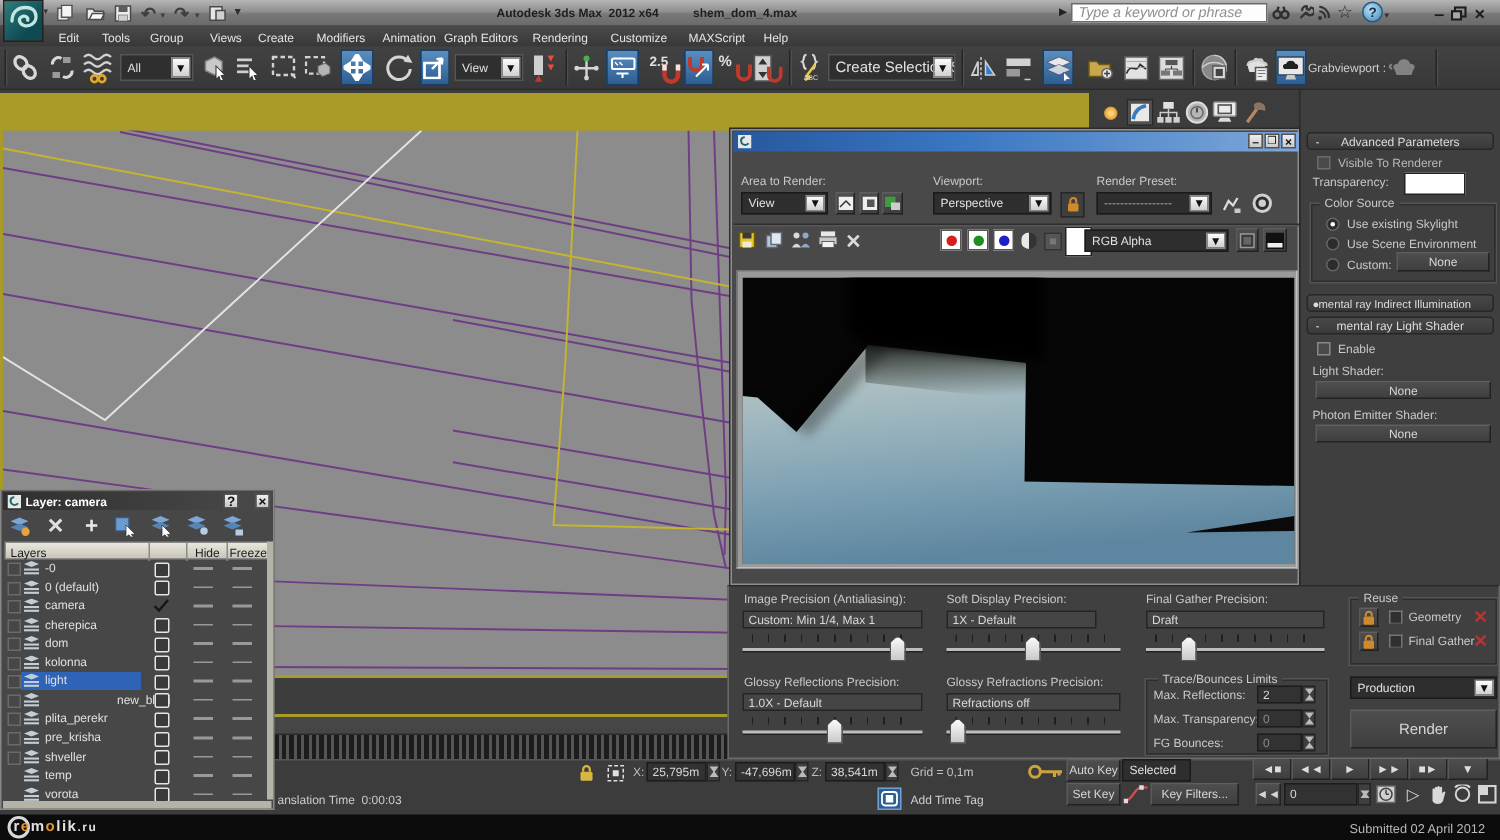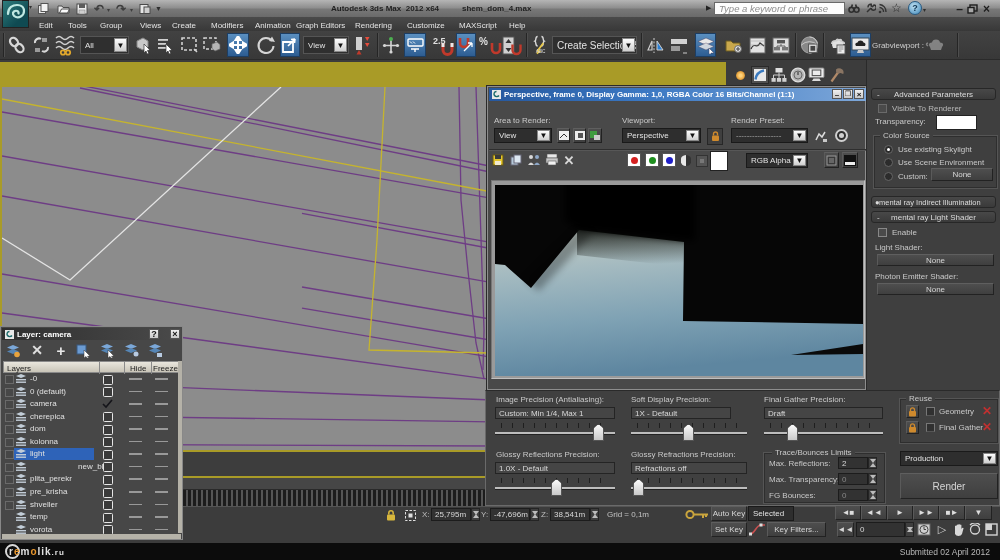--- a/index.html
+++ b/index.html
@@ -510,20 +510,28 @@
   <div class="spin" style="left:471px;top:1px;height:13px;"></div>
   <div class="lbl" style="left:481px;top:3px;color:#bdbdbd;">Y:</div>
   <div class="fld" style="left:490px;top:1px;width:40px;height:13px;">-47,696m</div>
   <div class="spin" style="left:530px;top:1px;height:13px;"></div>
   <div class="lbl" style="left:541px;top:3px;color:#bdbdbd;">Z:</div>
   <div class="fld" style="left:550px;top:1px;width:40px;height:13px;">38,541m</div>
   <div class="spin" style="left:590px;top:1px;height:13px;"></div>
   <div class="lbl" style="left:607px;top:3px;color:#c4c4c4;">Grid = 0,1m</div>
  </div>
 
+ <div class="abs" style="left:0;top:73px;width:1000px;height:21px;background:#3c3c3c;">
+  <div class="lbl" style="left:185px;top:7px;color:#cccccc;">anslation Time&nbsp; 0:00:03</div>
+  <div class="abs" style="left:585px;top:3px;width:16px;height:15px;background:#2d5d92;border:1px solid #6fa0d0;box-sizing:border-box;"><svg width="12" height="11" viewBox="0 0 12 11" style="margin:1px;">
+          <rect x="1" y="1" width="10" height="9" rx="2" fill="none" stroke="#fff" stroke-width="1.2"></rect>
+          <rect x="3.5" y="3" width="5" height="5" fill="#fff"></rect>
+        </svg></div>
+  <div class="lbl" style="left:607px;top:7px;color:#d0d0d0;">Add Time Tag</div>
+ </div>
 
  <div class="ic" style="left:684px;top:59px;width:26px;height:13px;">
       <svg width="24" height="11" viewBox="0 0 24 11">
         <circle cx="5" cy="5.5" r="3.6" fill="none" stroke="#caa53d" stroke-width="2"></circle>
         <path d="M8.5 5.5 L23 5.5 M18 5.5 L18 9 M21 5.5 L21 8" stroke="#caa53d" stroke-width="2"></path>
       </svg>
     </div>
  <div class="btn" style="left:711px;top:57px;width:36px;height:15px;">Auto Key</div>
  <div class="drop" style="left:748px;top:57px;width:46px;height:15px;">Selected</div>
  <div class="btn" style="left:711px;top:73px;width:36px;height:15px;">Set Key</div>
@@ -573,21 +581,20 @@
     </div>
 </div>
 
 <div class="abs" id="rfw" style="left:487px;top:86px;width:379px;height:304px;background:#494949;border:1px solid #8d8d8d;box-shadow:0 0 0 1px #2a2a2a;box-sizing:border-box;">
 
  <div class="abs" style="left:1px;top:1px;width:377px;height:13px;background:linear-gradient(90deg,#26589e,#3a77c2 40%,#7da7d9);display:flex;align-items:center;">
   <svg width="9" height="9" style="margin:0 3px 0 3px;" viewBox="0 0 9 9">
         <rect width="9" height="9" fill="#e8e8e8"></rect>
         <path d="M4.5 1.5 C2 1.5 1.5 4 2.5 5.5 C3.5 7 6 7 7 5.5" stroke="#1a6a6a" stroke-width="1.4" fill="none"></path>
       </svg>
-  <span style="color:#fff;font-size:8px;font-weight:bold;white-space:nowrap;">Perspective, frame 0, Display Gamma: 1,0, RGBA Color 16 Bits/Channel (1:1)</span>
   <div class="wbtn" style="right:24px;top:1px;width:10px;height:10px;font-size:8px;font-weight:bold;">–</div>
   <div class="wbtn" style="right:13px;top:1px;width:10px;height:10px;font-size:7px;">❐</div>
   <div class="wbtn" style="right:2px;top:1px;width:10px;height:10px;font-size:8px;font-weight:bold;">×</div>
  </div>
 
  <div class="lbl" style="left:6px;top:29px;">Area to Render:</div>
  <div class="lbl" style="left:134px;top:29px;">Viewport:</div>
  <div class="lbl" style="left:243px;top:29px;">Render Preset:</div>
 
  <div class="drop" style="left:6px;top:41px;width:58px;height:15px;">View<span class="ar">▼</span></div>
@@ -672,21 +679,21 @@
  <div class="ic" style="left:192px;top:66px;width:12px;height:14px;">
       <svg width="10" height="11" viewBox="0 0 10 11">
         <path d="M5 0 A5 5 0 0 0 5 11 Z" fill="#e8e8e8"></path>
         <path d="M5 0 A5 5 0 0 1 5 11" fill="#333"></path>
       </svg>
     </div>
  <div class="ic" style="left:208px;top:68px;width:10px;height:10px;background:#555;border:1px solid #333;">
       <div style="width:4px;height:4px;background:#777;"></div>
     </div>
  <div class="abs" style="left:222px;top:64px;width:16px;height:18px;background:#fff;border:1px solid #222;"></div>
- <div class="drop" style="left:258px;top:66px;width:62px;height:15px;">RGB Alpha<span class="ar">▼</span></div>
+ <div class="drop" style="left:235px;top:66px;width:96px;height:15px;">RGB Alpha<span class="ar">▼</span></div>
  <div class="btn" style="left:336px;top:65px;width:15px;height:16px;">
       <svg width="11" height="11" viewBox="0 0 11 11">
         <rect x="1" y="1" width="9" height="9" fill="#3a3a3a" stroke="#999"></rect>
         <rect x="3" y="3" width="5" height="5" fill="#666"></rect>
       </svg>
     </div>
  <div class="btn" style="left:354px;top:65px;width:16px;height:16px;">
       <svg width="12" height="11" viewBox="0 0 12 11">
         <rect x="0" y="0" width="12" height="11" fill="#111"></rect>
         <rect x="1" y="7" width="10" height="3" fill="#eee"></rect>

